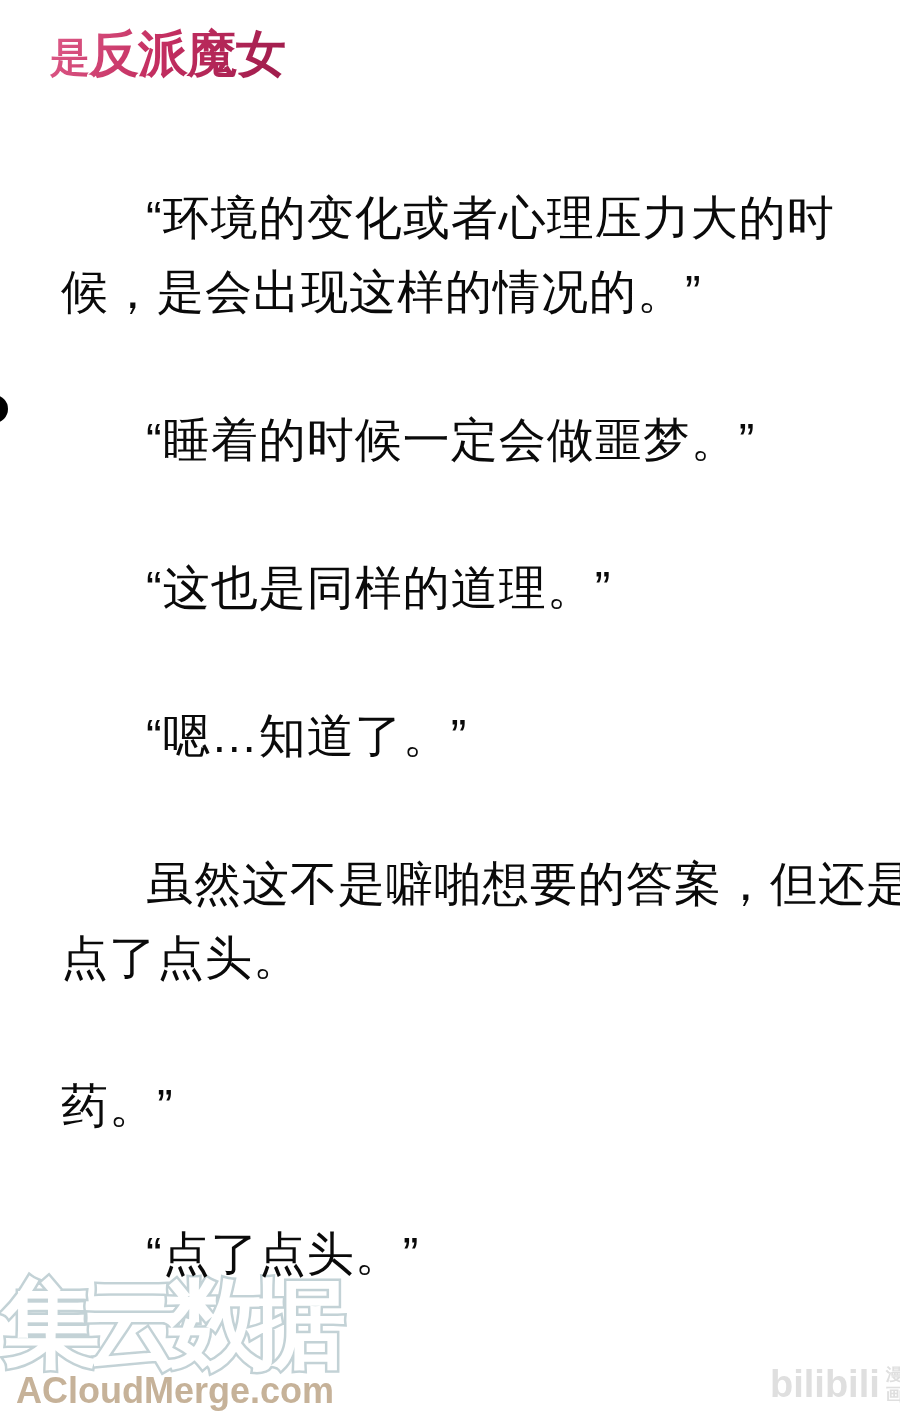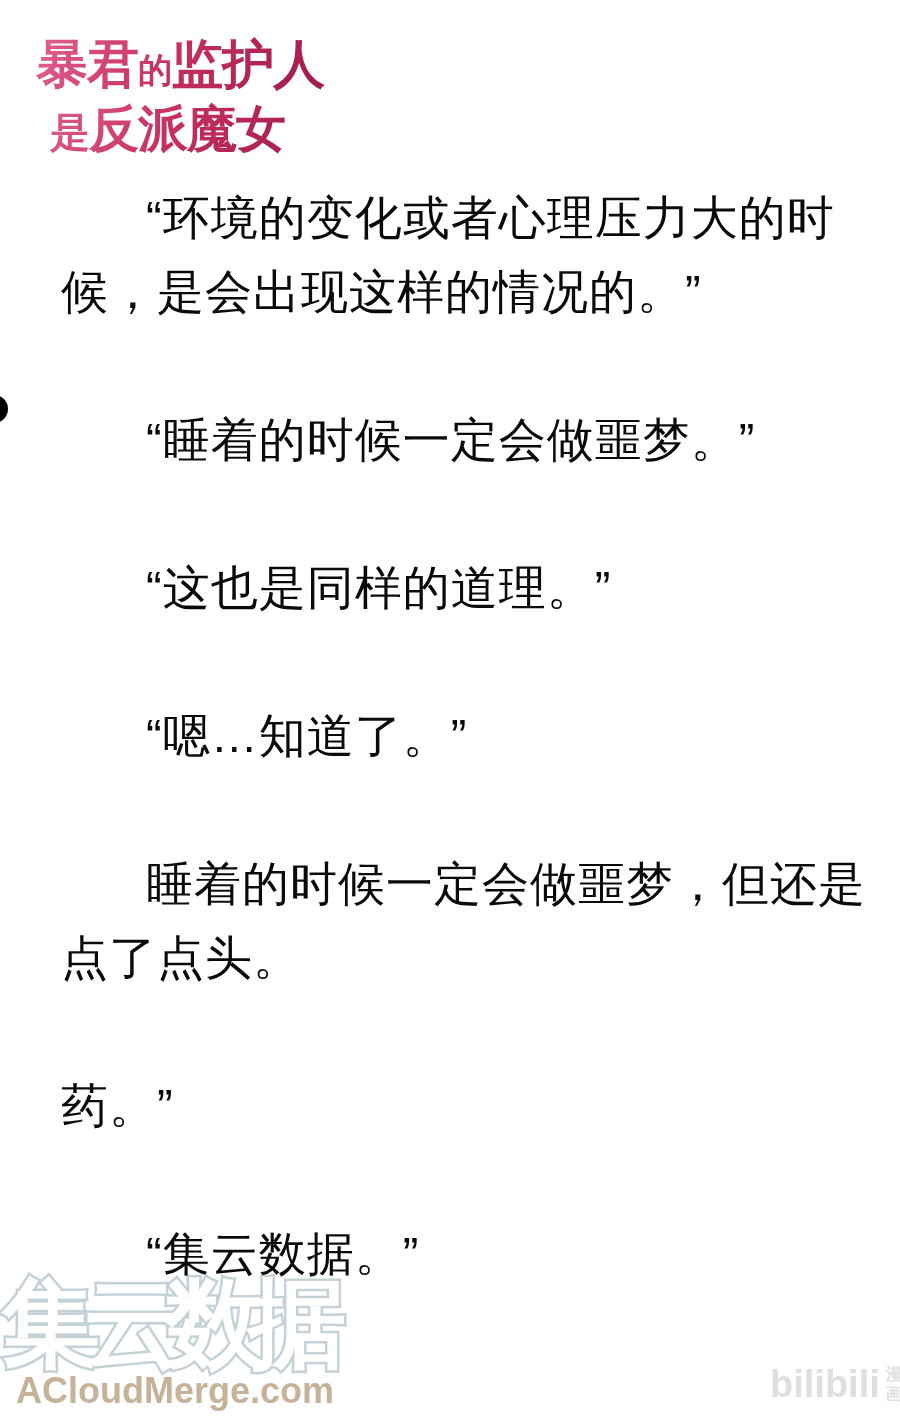--- a/index.html
+++ b/index.html
@@ -81,49 +81,48 @@
   .bili-suffix {
     display: flex; flex-direction: column;
     margin-left: 6px; margin-top: 3px;
     font-size: 17px; line-height: 20px; font-weight: bold;
   }
 </style>
 </head>
 <body>
 
 <div class="logo">
-  <span class="logo-line logo-line1"><span>暴</span><span>君</span><span class="sz-small">的</span><span>监</span><span>护</span><span>人</span></span>
   <span class="logo-line logo-line2"><span class="sz-med">是</span><span>反</span><span>派</span><span>魔</span><span>女</span></span>
 </div>
 
 <div class="edge-dot"></div>
 
 <div class="article">
   <p>
     <span class="line indent">“环境的变化或者心理压力大的时</span>
     <span class="line">候，是会出现这样的情况的。”</span>
   </p>
   <p>
     <span class="line indent">“睡着的时候一定会做噩梦。”</span>
   </p>
   <p>
     <span class="line indent">“这也是同样的道理。”</span>
   </p>
   <p>
     <span class="line indent">“嗯…知道了。”</span>
   </p>
   <p>
-    <span class="line indent">睡着的时候一定会做噩梦，但还是</span>
+    <span class="line indent">虽然这不是噼啪想要的答案，但还是</span>
     <span class="line">点了点头。</span>
   </p>
   <p>
     <span class="line">药。”</span>
   </p>
   <p>
-    <span class="line indent">“集云数据。”</span>
+    <span class="line indent">“点了点头。”</span>
   </p>
 </div>
 
 <div class="wm-cloud">集云数据</div>
 <div class="wm-latin">ACloudMerge.com</div>
 
 <div class="wm-bili">
   <span class="bili-text">bilibili</span>
   <span class="bili-suffix">
     <span>漫</span>

